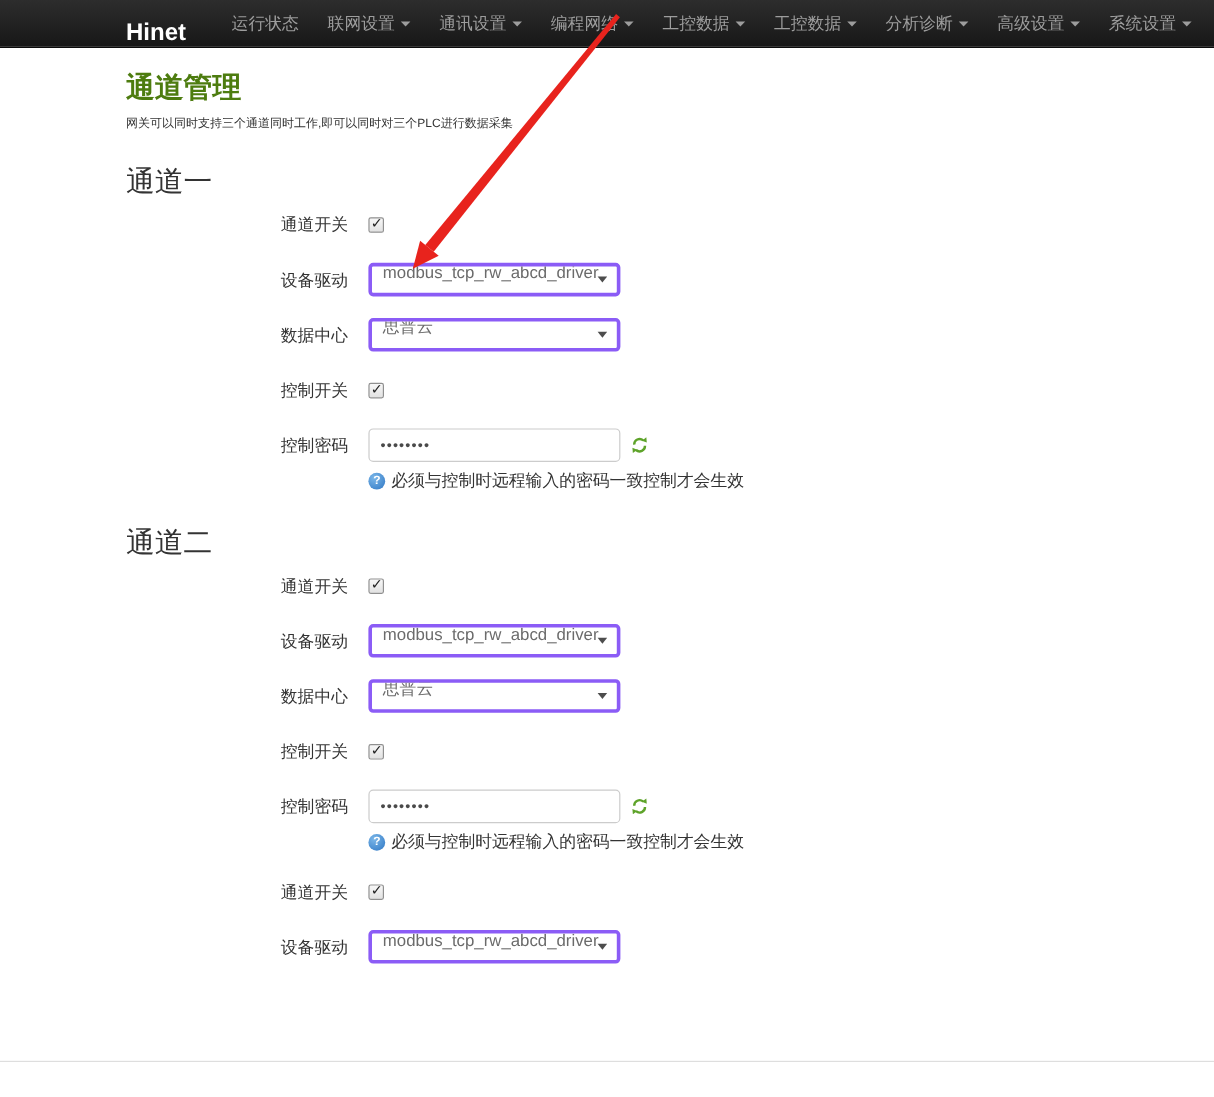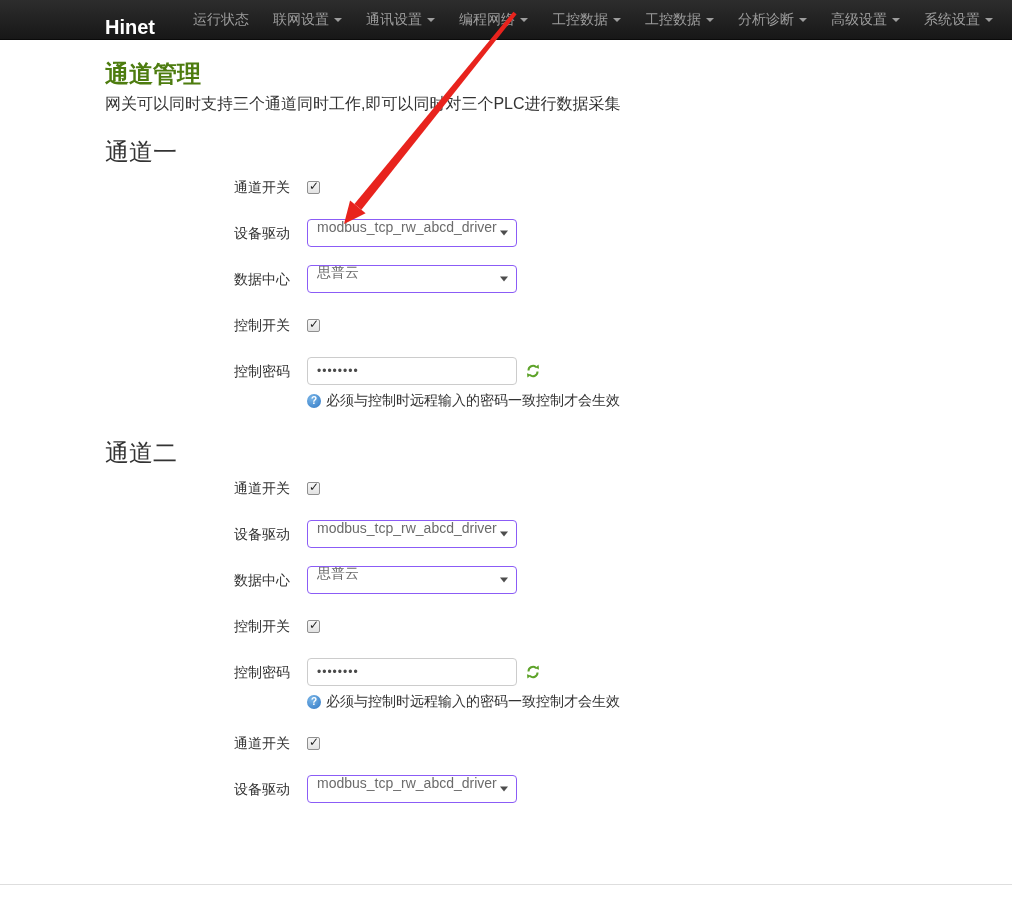--- a/index.html
+++ b/index.html
@@ -25,21 +25,21 @@
   }
   .caret {
     display:inline-block; width:0; height:0; margin-top:2px;
     border-left:4px solid transparent; border-right:4px solid transparent;
     border-top:4px solid #9d9d9d;
   }
 
   
   .content { margin-left:105px; padding-right:20px; }
   .page-title { color:#4d7c0f; font-size:24px; font-weight:700; margin-top:20px; line-height:28px; }
-  .page-subtitle { font-size:16px; color:#333; margin-top:6px; line-height:19px; }
+  .page-subtitle { font-size:10px; color:#333; margin-top:6px; line-height:19px; }
 
   .section-title { font-size:24px; font-weight:400; color:#333; line-height:26px; margin-bottom:8px; }
   .mt1 { margin-top:26px; } .mt2 { margin-top:30px; } .mt3 { margin-top:26px; }
 
   .form-group { display:flex; align-items:flex-start; min-height:28px; margin-bottom:18px; }
   .control-label {
     width:202px; text-align:right; padding-right:17px;
     font-size:14px; color:#333; line-height:28px; flex:none;
   }
   .control-col { display:flex; flex-direction:column; }
@@ -53,21 +53,21 @@
     position:relative; cursor:pointer;
   }
   .checkbox::after {
     content:"✓"; position:absolute; left:1px; top:-3px;
     font-size:12px; font-weight:700; color:#1f1f1f;
   }
 
   
   .select {
     position:relative; width:210px; height:28px;
-    border:1px solid #8b5cf6; border-radius:4px; background:#fff;
+    border:3px solid #8b5cf6; border-radius:4px; background:#fff;
     display:flex; align-items:center;
     padding:0 22px 12px 9px; font-size:14px; color:#6b6b6b;
     cursor:pointer; white-space:nowrap; overflow:hidden;
   }
   .sel-caret {
     position:absolute; right:8px; top:50%; transform:translateY(-50%);
     width:0; height:0;
     border-left:4px solid transparent; border-right:4px solid transparent;
     border-top:5px solid #4d4d4d;
   }

